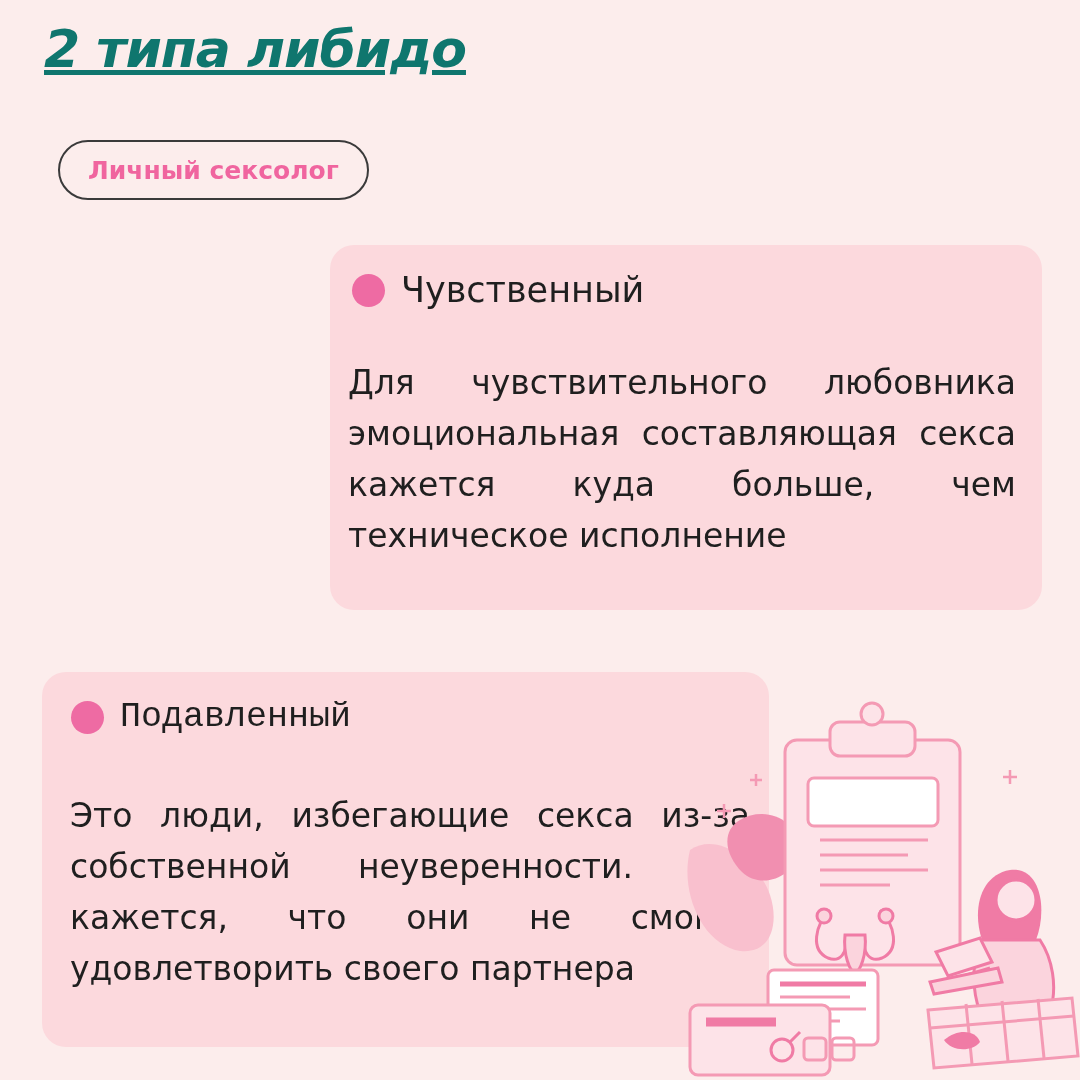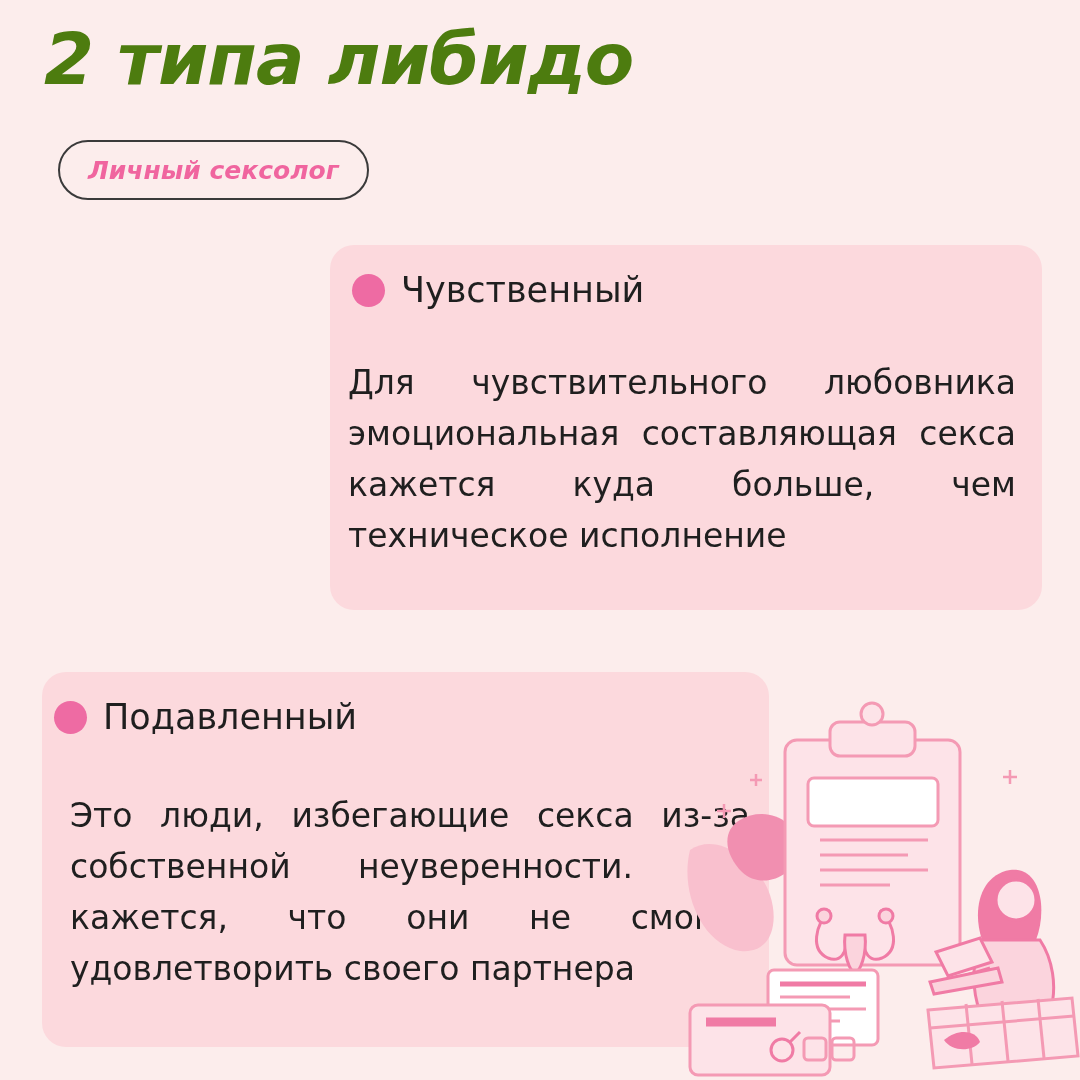--- a/index.html
+++ b/index.html
@@ -21,47 +21,47 @@
     height: 1080px;
     background: #FCEDEC;
     overflow: hidden;
   }
 
   
   .title {
     position: absolute;
     left: 44px;
     top: 22px;
-    font-size: 72px;
+    font-size: 52px;
     font-weight: bold;
     font-style: italic;
     letter-spacing: -1px;
-    color: #4d7c0f;
+    color: #0f766e;
     line-height: 1.05;
     white-space: nowrap;
+    text-decoration: underline;
   }
 
   
   .badge {
     position: absolute;
     left: 58px;
     top: 140px;
     height: 56px;
     padding: 0 28px;
     border: 2px solid #3a3a3a;
     border-radius: 30px;
     display: flex;
     align-items: center;
     justify-content: center;
     background: transparent;
   }
   .badge-label {
     font-size: 25px;
     font-weight: bold;
-    font-style: italic;
     color: #F0659F;
     white-space: nowrap;
   }
 
   
   .card {
     position: absolute;
     background: #FCD9DD;
     border-radius: 24px;
   }
@@ -83,22 +83,23 @@
     align-items: center;
     gap: 16px;
   }
   .card-top .card-head {
     position: absolute;
     left: 22px;
     top: 28px;
   }
   .card-bottom .card-head {
     position: absolute;
-    left: 12px;
+    left: 29px;
     top: 28px;
+    font-family: Liberation Mono, monospace;
   }
   .bullet {
     width: 33px;
     height: 33px;
     border-radius: 50%;
     background: #EE6BA3;
     flex: 0 0 auto;
   }
   .card-title {
     font-size: 35px;

